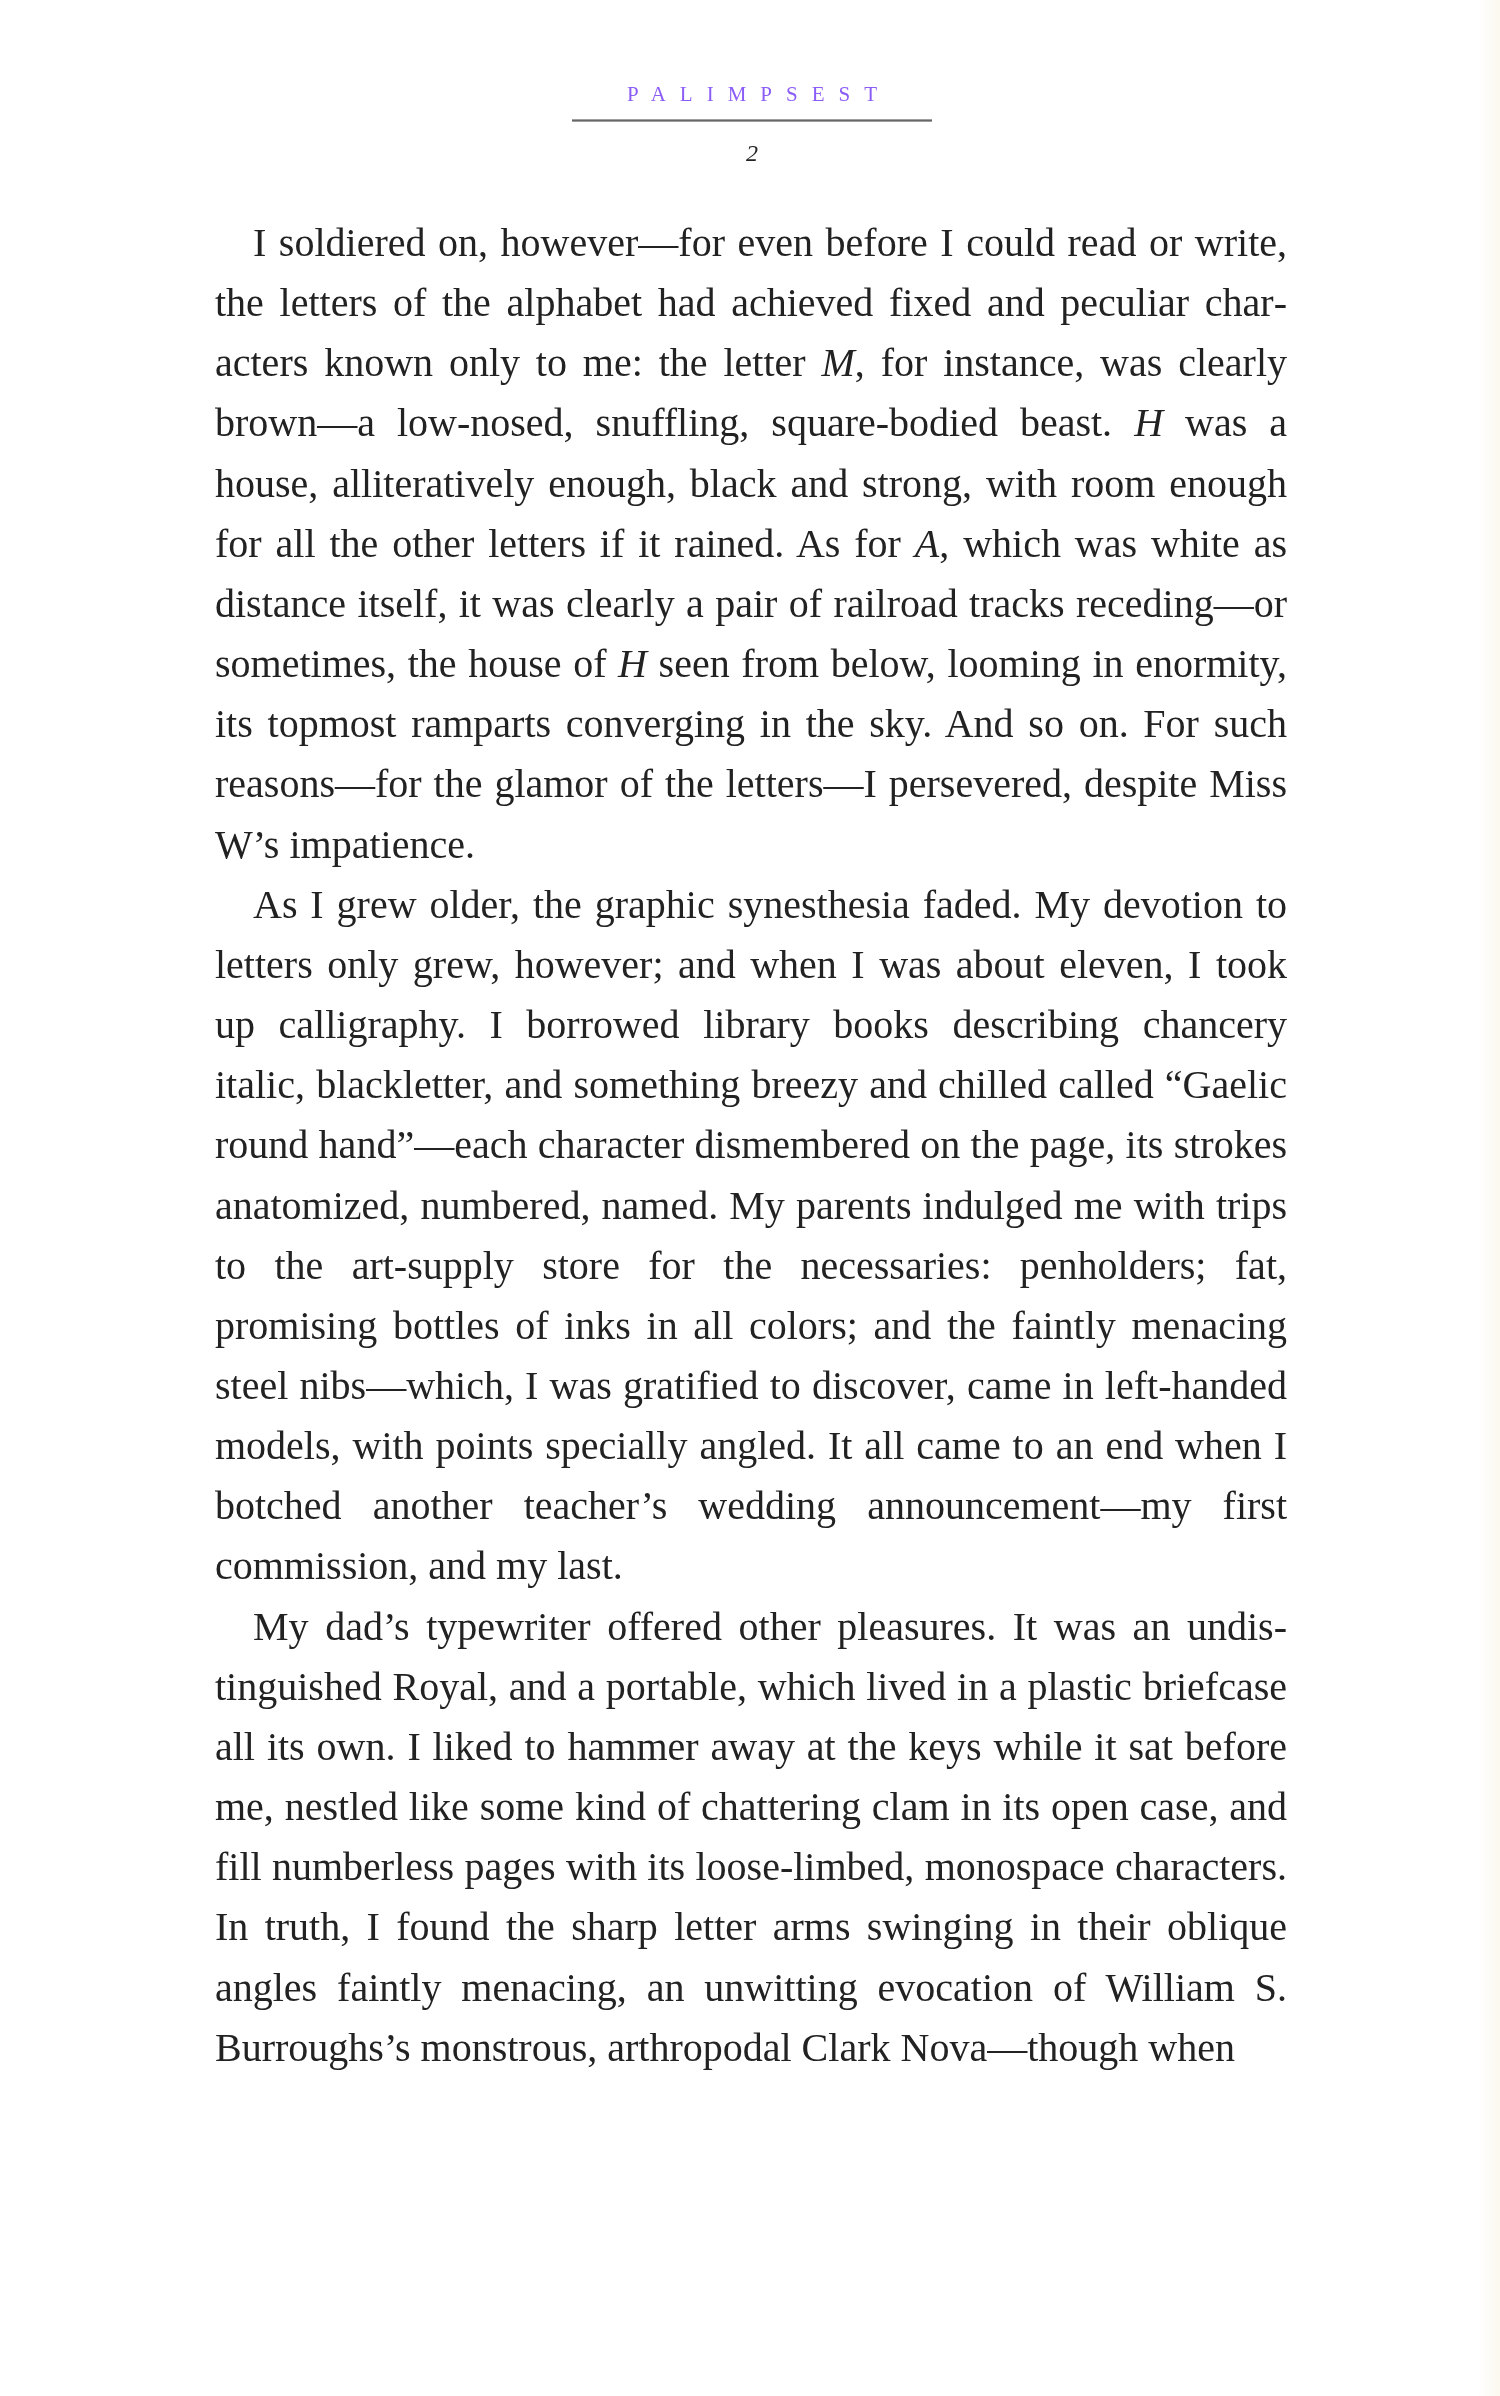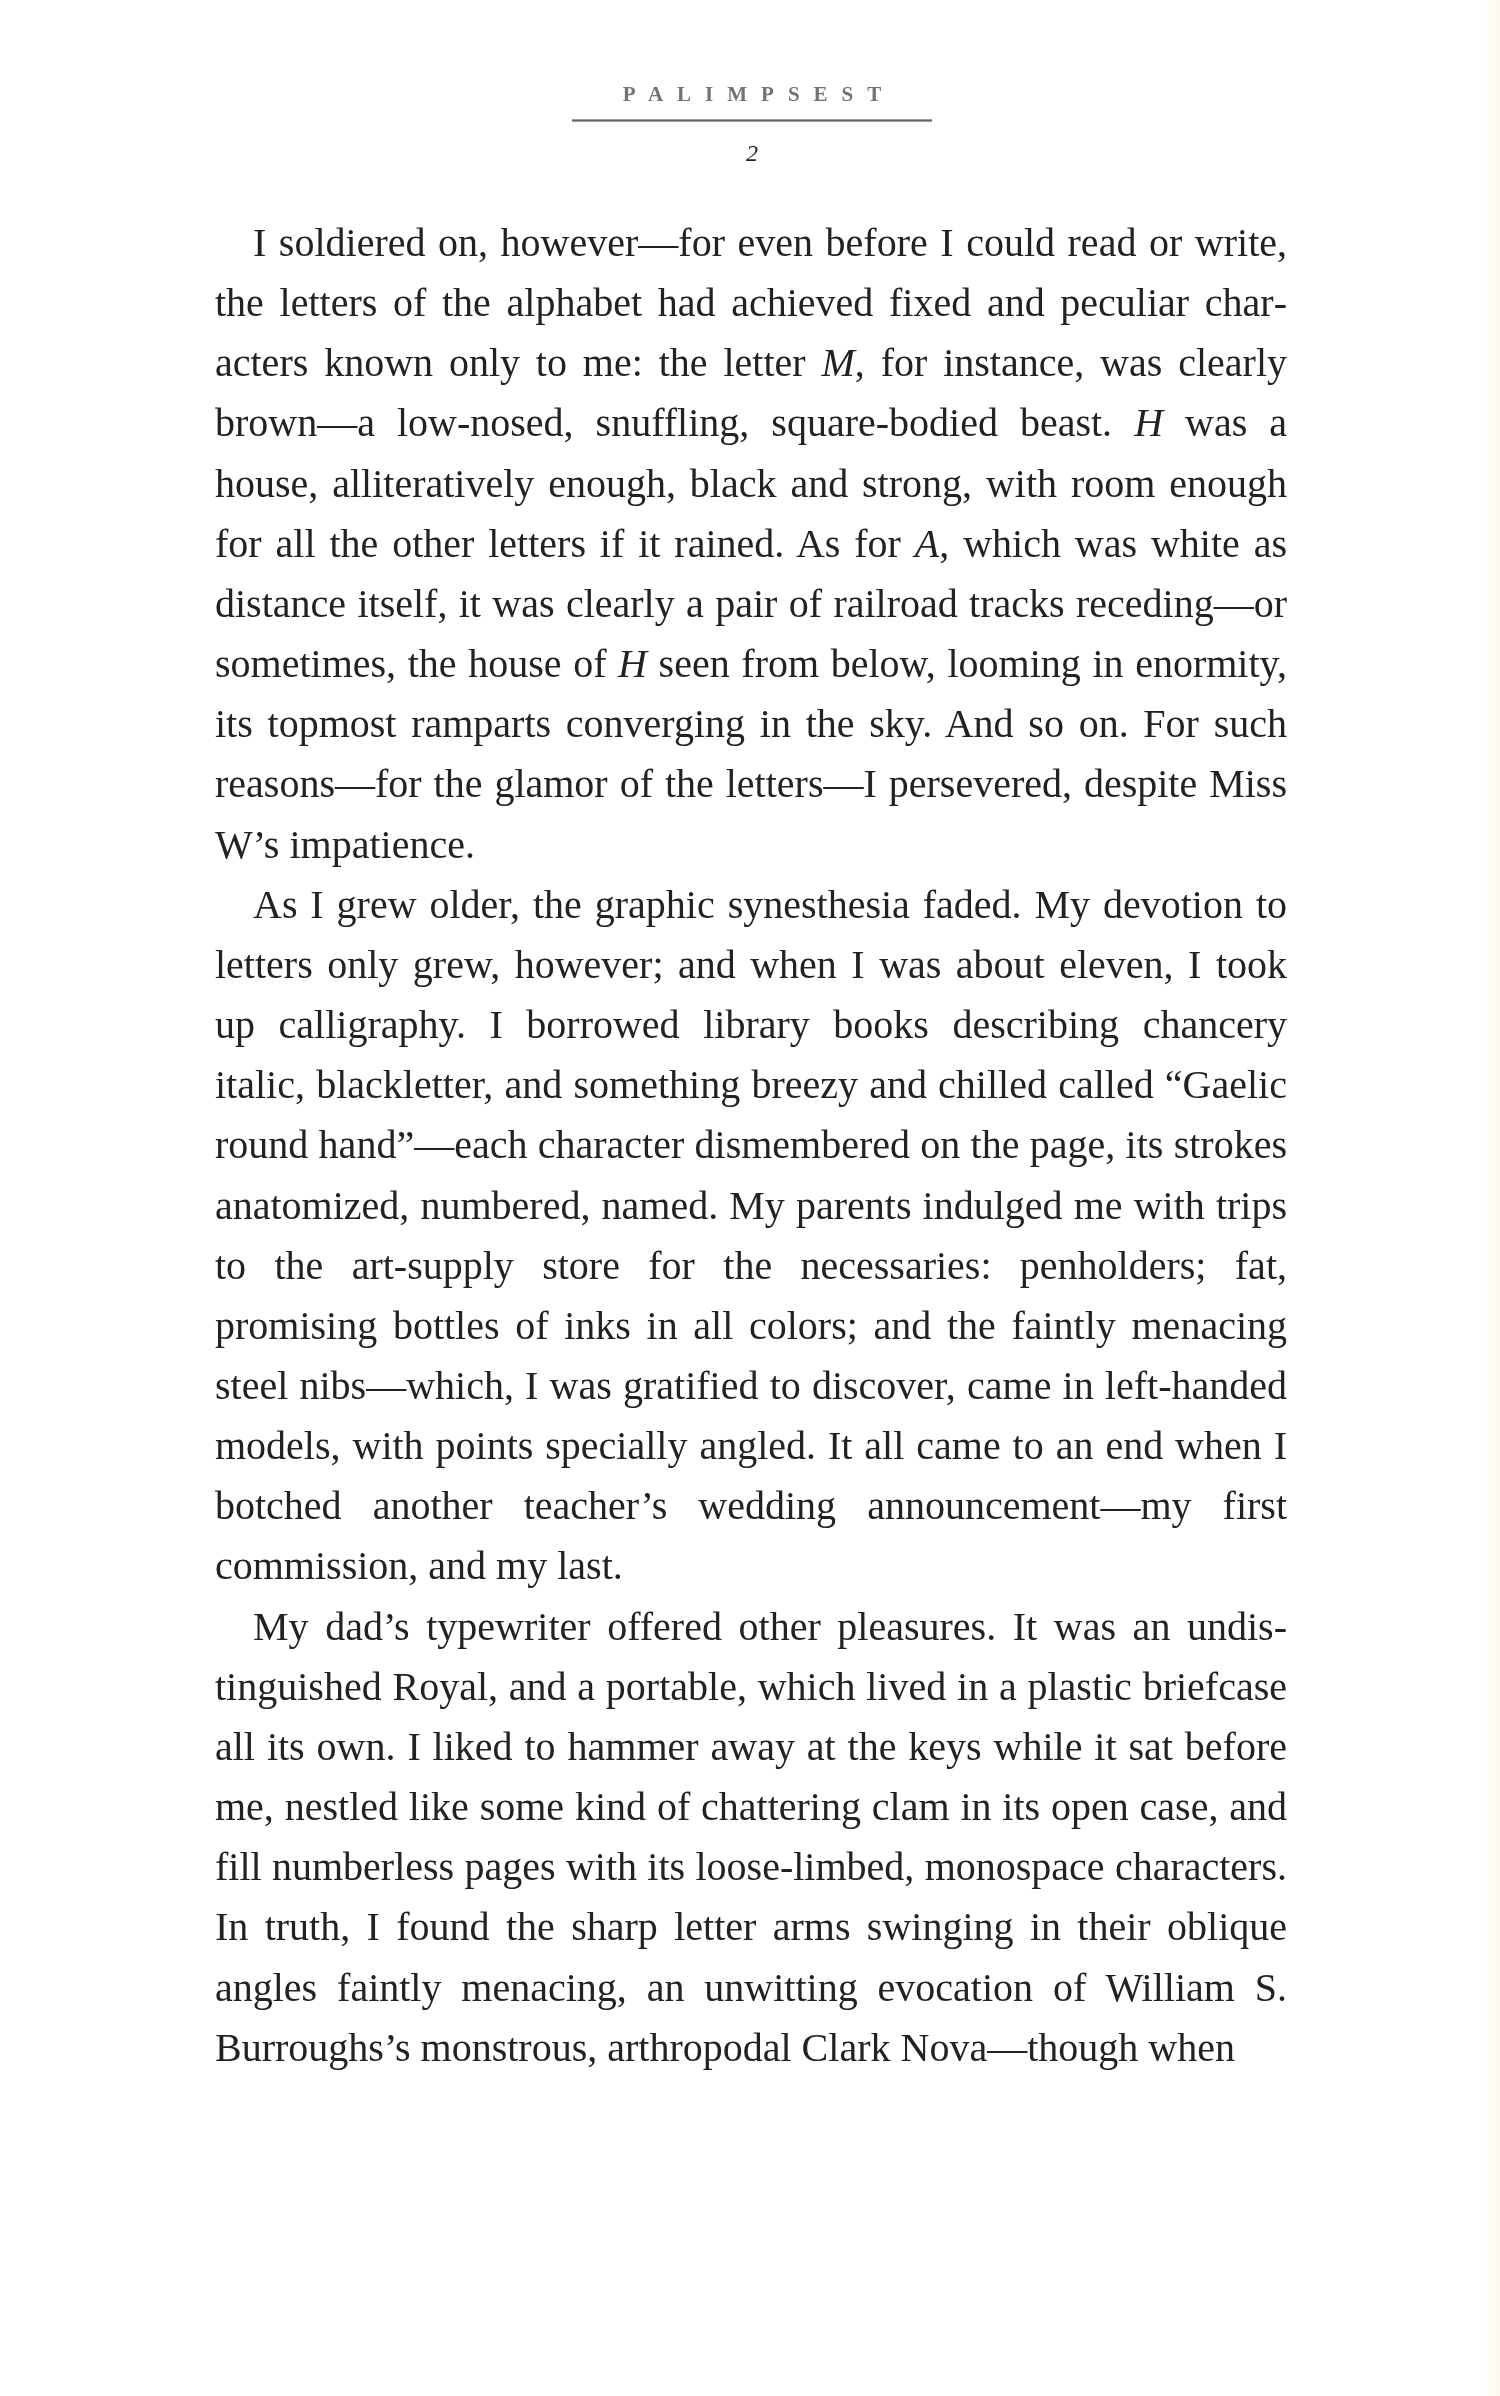--- a/index.html
+++ b/index.html
@@ -4,21 +4,21 @@
 <style>
   html, body { margin: 0; padding: 0; }
   body {
     width: 1500px; height: 2396px; background: #ffffff; position: relative; overflow: hidden;
     color: #222222;
     font-family: "Liberation Serif", "DejaVu Serif", serif;
   }
   .edge { position: absolute; top: 0; right: 0; width: 22px; height: 2396px;
     background: linear-gradient(to right, #ffffff, #fbf8ef); }
   .running-head { position: absolute; left: 572px; width: 360px; top: 82px; text-align: center;
-    font-size: 21px; font-weight: bold; letter-spacing: 14px; padding-left: 14px; box-sizing: border-box; color: #737373; }
+    font-size: 21px; font-weight: normal; letter-spacing: 14px; padding-left: 14px; box-sizing: border-box; color: #8b5cf6; }
   .rule { position: absolute; left: 572px; width: 360px; top: 119px; height: 3px;
     background: linear-gradient(to bottom, #bbb, #666 50%, #bbb); }
   .folio { position: absolute; left: 572px; width: 360px; top: 140px; text-align: center;
     font-size: 24px; font-style: italic; color: #222; }
   .text { position: absolute; left: 215px; top: 213px; width: 1072px; }
   .para { margin: 0; font-size: 40px; line-height: 60.15px; text-align: justify; text-indent: 38px; hyphens: manual; }
   .para em { font-style: italic; }
 </style>
 </head>
 <body>

